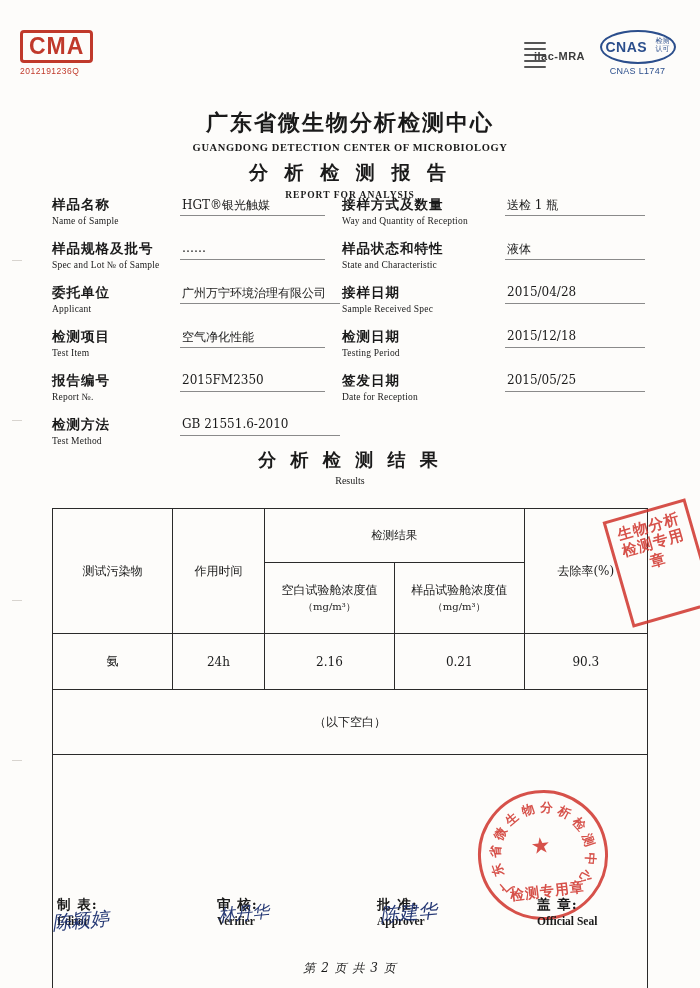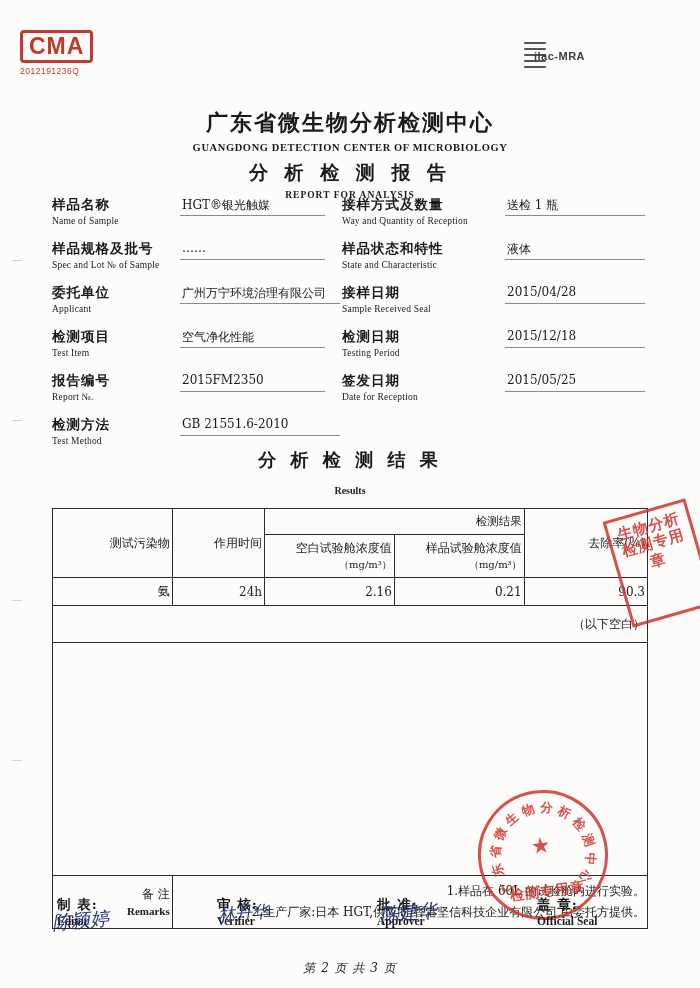--- a/index.html
+++ b/index.html
@@ -220,39 +220,39 @@
     text-align: center;
   }
   .rt-cn {
     font-size: 18px;
     font-weight: bold;
     letter-spacing: 4px;
     font-family: "DejaVu Serif", "Liberation Serif", serif;
   }
   .rt-en {
     font-size: 10px;
-    font-weight: bold;
-    margin-top: 13px;
+    font-weight: normal;
+    margin-top: 3px;
   }
 
   
   .tbl {
     position: absolute;
     left: 52px;
     top: 508px;
     width: 596px;
     border-collapse: collapse;
     font-family: "DejaVu Serif", "Liberation Serif", serif;
   }
   .tbl td, .tbl th {
     border: 1px solid #2a2a2a;
-    text-align: right;
+    text-align: center;
     font-weight: normal;
     font-size: 12px;
-    padding: 5px 2px;
+    padding: 19px 2px;
   }
   .tbl .h-sub {
     font-size: 11.5px;
   }
   .unit {
     font-size: 10px;
     display: block;
     margin-top: 1px;
   }
   .blank-note {
@@ -430,20 +430,29 @@
     <div class="ilac-lines">
       <i style="top:0px"></i>
         <i style="top:6px"></i>
         <i style="top:12px"></i>
         <i style="top:18px"></i>
         <i style="top:24px"></i>
     </div>
     <div class="ilac-text">ilac-MRA</div>
   </div>
 
+  <div class="cnas-logo">
+    <div class="cnas-oval">
+      <span class="cnas-main">CNAS</span>
+      <span class="cnas-cn">
+        <span>检测</span><br><span>认可</span>
+      </span>
+    </div>
+    <div class="cnas-code">CNAS L1747</div>
+  </div>
 
   <div class="title-block">
     <div class="t-cn-1">广东省微生物分析检测中心</div>
     <div class="t-en-1">GUANGDONG  DETECTION  CENTER  OF  MICROBIOLOGY</div>
     <div class="t-cn-2">分 析 检 测 报 告</div>
     <div class="t-en-2">REPORT  FOR  ANALYSIS</div>
   </div>
 
   <div class="info">
 
@@ -474,21 +483,21 @@
     </div>
 
     <div class="field">
       <div class="f-label-cn">委托单位</div>
       <div class="f-label-en">Applicant</div>
       <div class="f-value">广州万宁环境治理有限公司</div>
       <div class="f-rule wide"></div>
     </div>
     <div class="field">
       <div class="f-label-cn">接样日期</div>
-      <div class="f-label-en">Sample Received Seal</div>
+      <div class="f-label-en">Sample Received Spec</div>
       <div class="f-value right-col">2015/04/28</div>
       <div class="f-rule rcol"></div>
     </div>
 
     <div class="field">
       <div class="f-label-cn">检测项目</div>
       <div class="f-label-en">Test Item</div>
       <div class="f-value">空气净化性能</div>
       <div class="f-rule"></div>
     </div>

